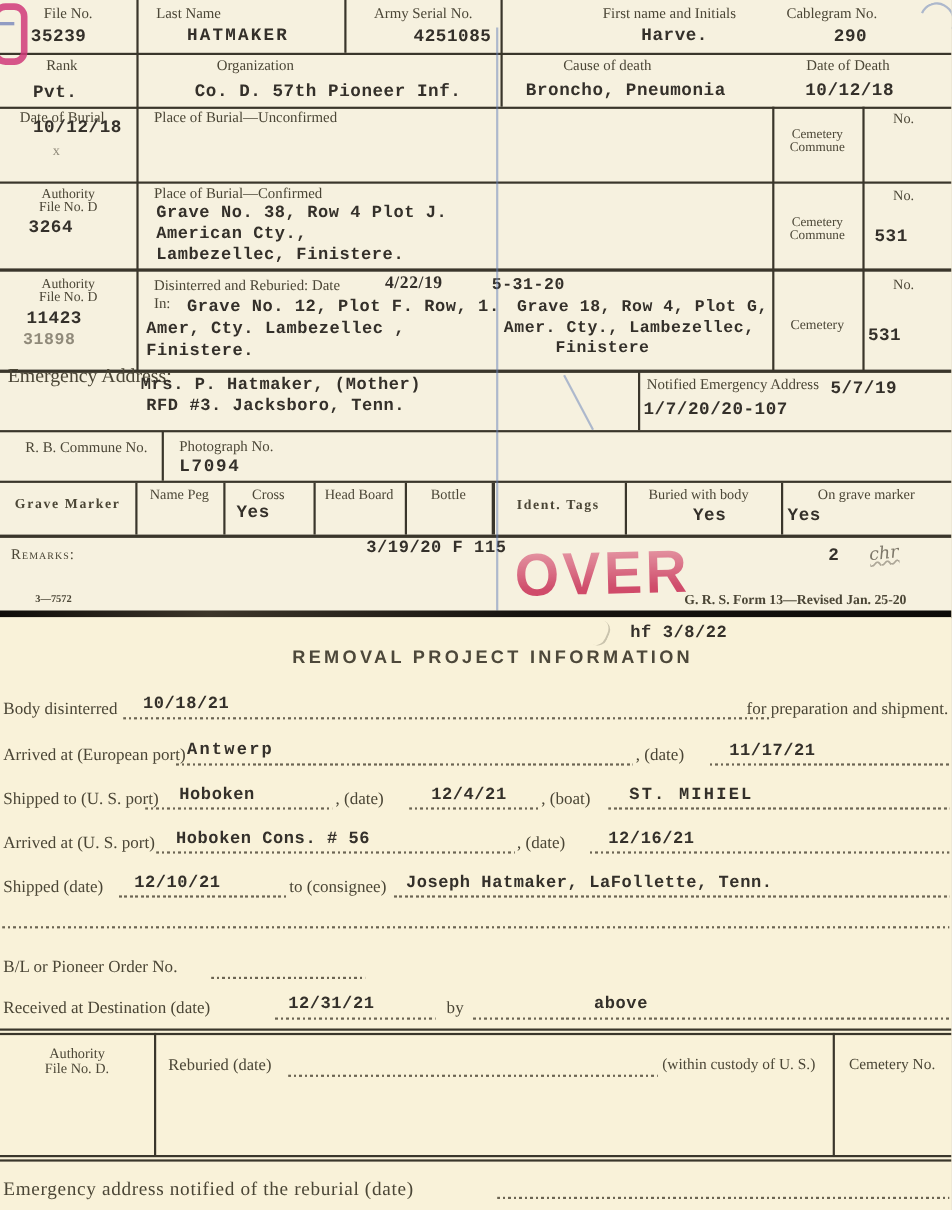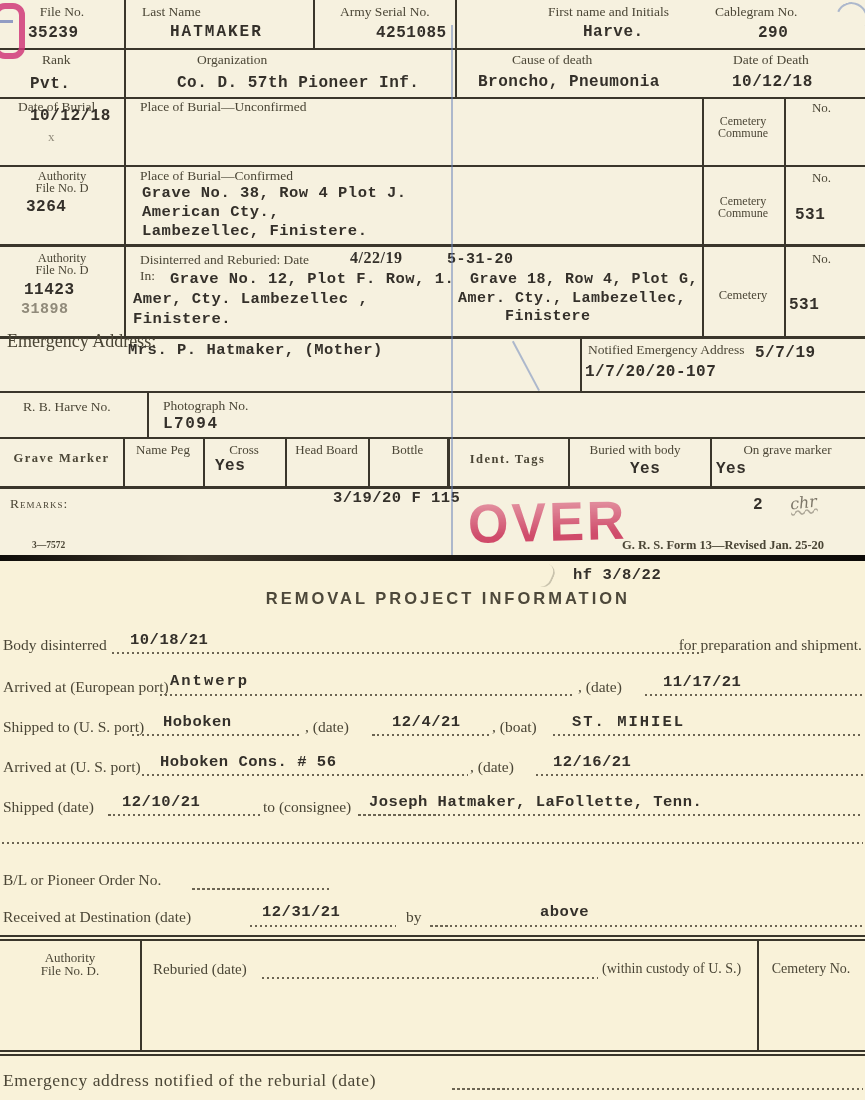--- a/index.html
+++ b/index.html
@@ -121,25 +121,26 @@
     <div class="t" style="left:133px;top:310px;font-size:15.5px;">Finistere.</div>
     <div class="t" style="left:470px;top:271px;font-size:15px;">Grave 18, Row 4, Plot G,</div>
     <div class="t" style="left:458px;top:290px;font-size:15px;">Amer. Cty., Lambezellec,</div>
     <div class="t" style="left:505px;top:308px;font-size:15px;">Finistere</div>
     <div class="p ctr" style="left:784px;top:252px;width:75px;font-size:13px;">No.</div>
     <div class="p ctr" style="left:702px;top:288px;width:82px;font-size:12.5px;">Cemetery</div>
     <div class="t" style="left:789px;top:296px;font-size:16px;">531</div>
 
     <div class="p" style="left:7px;top:331px;font-size:18px;">Emergency Address:</div>
     <div class="t" style="left:128px;top:341px;font-size:15.5px;">Mrs. P. Hatmaker, (Mother)</div>
+    <div class="t" style="left:133px;top:360px;font-size:15.5px;">RFD  #3. Jacksboro, Tenn.</div>
     <div class="p" style="left:588px;top:342px;font-size:13.5px;">Notified Emergency Address</div>
     <div class="t" style="left:755px;top:344px;font-size:16px;">5/7/19</div>
     <div class="t" style="left:585px;top:363px;font-size:16px;">1/7/20/20-107</div>
 
-    <div class="p" style="left:23px;top:399px;font-size:13.5px;">R. B. Harve No.</div>
+    <div class="p" style="left:23px;top:399px;font-size:13.5px;">R. B. Commune No.</div>
     <div class="p" style="left:163px;top:398px;font-size:13.5px;">Photograph No.</div>
     <div class="t" style="left:163px;top:415px;font-size:16px;letter-spacing:1.5px;">L7094</div>
 
     <div class="p spread ctr" style="left:0;top:451px;width:123px;font-size:12.5px;">Grave Marker</div>
     <div class="p ctr" style="left:123px;top:443px;width:80px;font-size:13px;">Name Peg</div>
     <div class="p ctr" style="left:203px;top:443px;width:82px;font-size:13px;">Cross</div>
     <div class="t" style="left:215px;top:457px;font-size:16px;">Yes</div>
     <div class="p ctr" style="left:285px;top:443px;width:83px;font-size:13px;">Head Board</div>
     <div class="p ctr" style="left:368px;top:443px;width:79px;font-size:13px;">Bottle</div>
     <div class="p spread ctr" style="left:447px;top:452px;width:121px;font-size:12.5px;">Ident. Tags</div>

